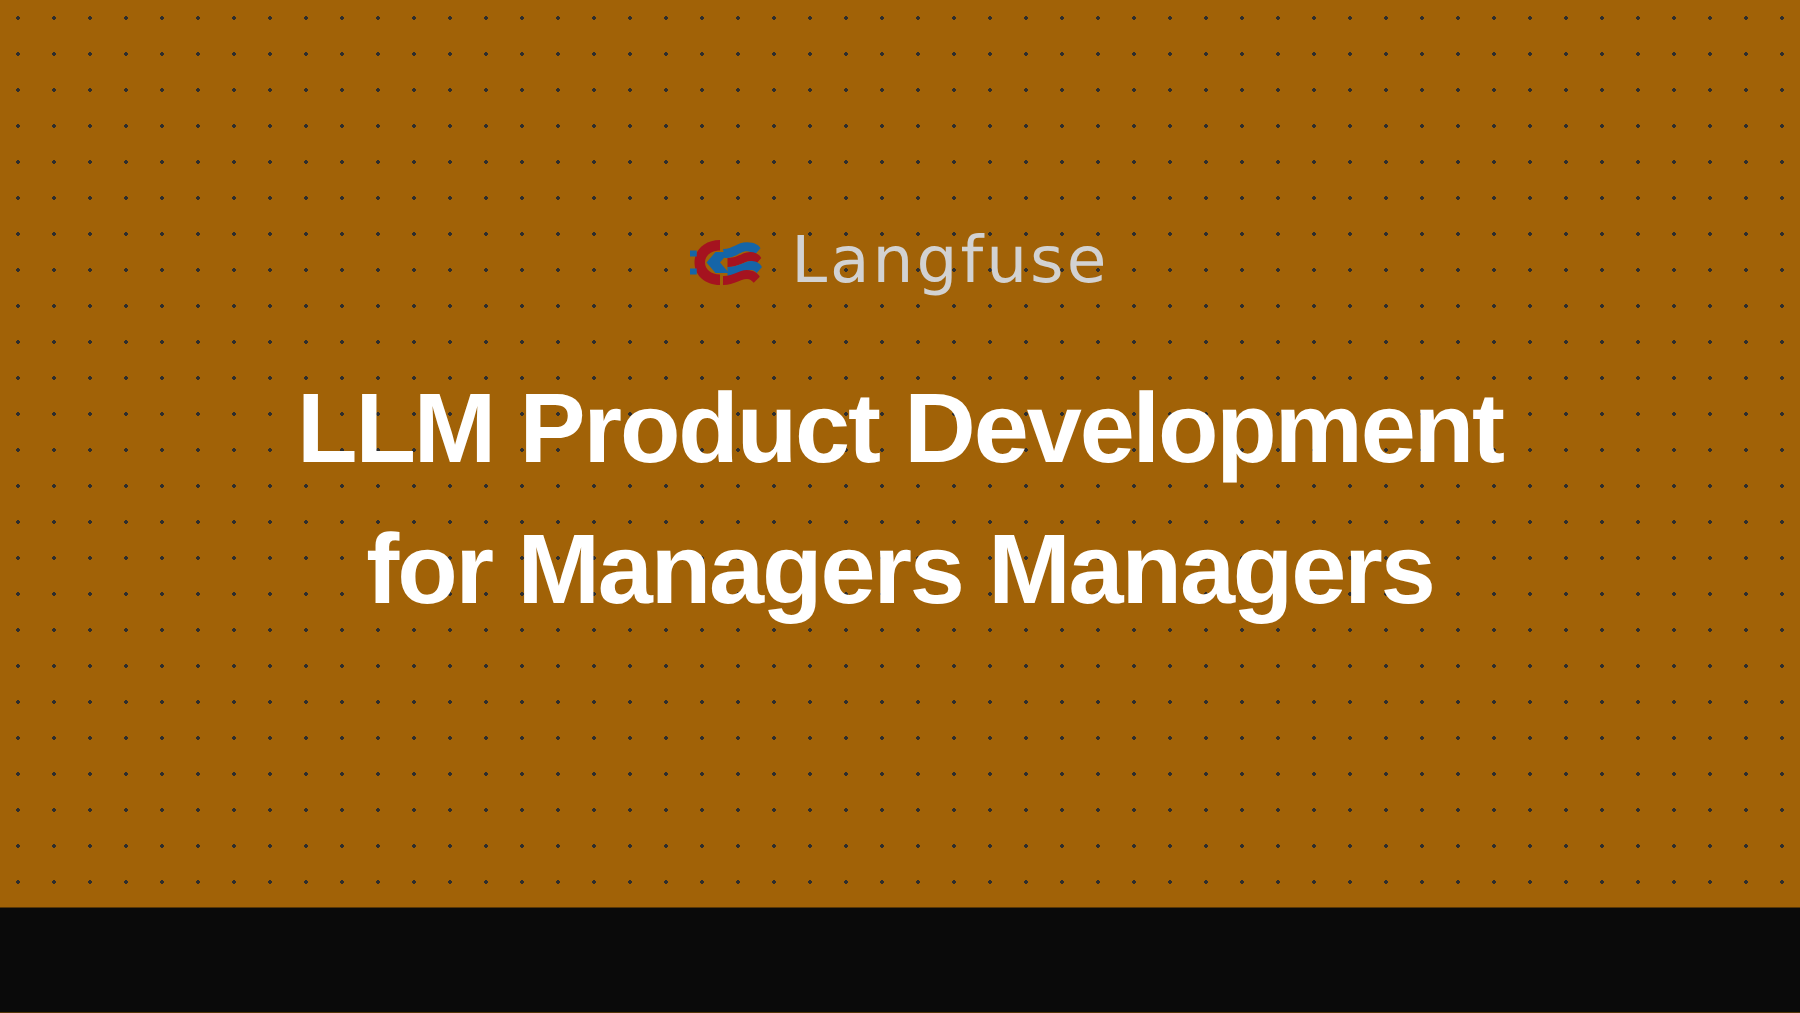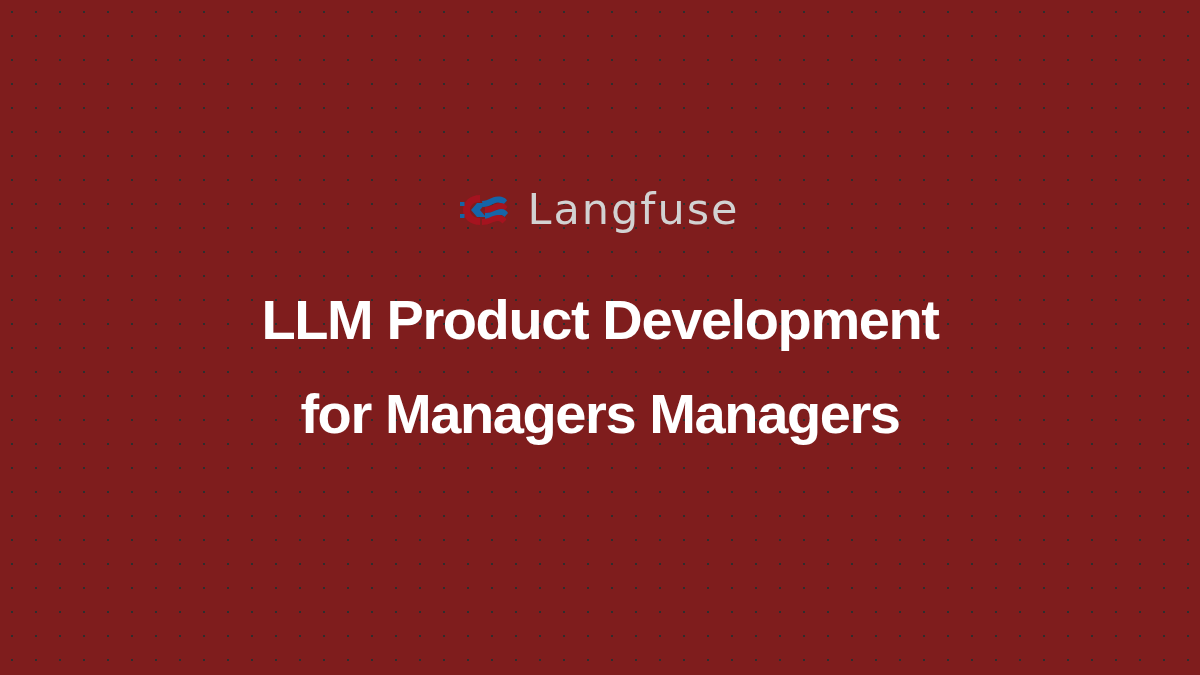--- a/index.html
+++ b/index.html
@@ -13,22 +13,22 @@
     height: 675px;
     overflow: hidden;
     background: #0a0a0a;
     font-family: "Liberation Sans", sans-serif;
   }
 
   
   #og-card {
     position: relative;
     width: 1200px;
-    height: 675px;
-    background-color: #7f1d1d;
+    height: 605px;
+    background-color: #a16207;
     overflow: hidden;
     display: flex;
     flex-direction: column;
     align-items: center;
     justify-content: center;
     box-sizing: border-box;
   }
 
   
   #dot-grid {
@@ -86,21 +86,21 @@
   #headline {
     display: flex;
     flex-direction: column;
     align-items: center;
     justify-content: center;
     text-align: center;
   }
 
   .headline-line {
     font-family: "Liberation Sans", sans-serif;
-    font-size: 56px;
+    font-size: 66px;
     font-weight: 700;
     line-height: 94px;
     color: #ffffff;
     letter-spacing: -1.4px;
     white-space: nowrap;
     text-align: center;
   }
 </style>
 </head>
 <body>

